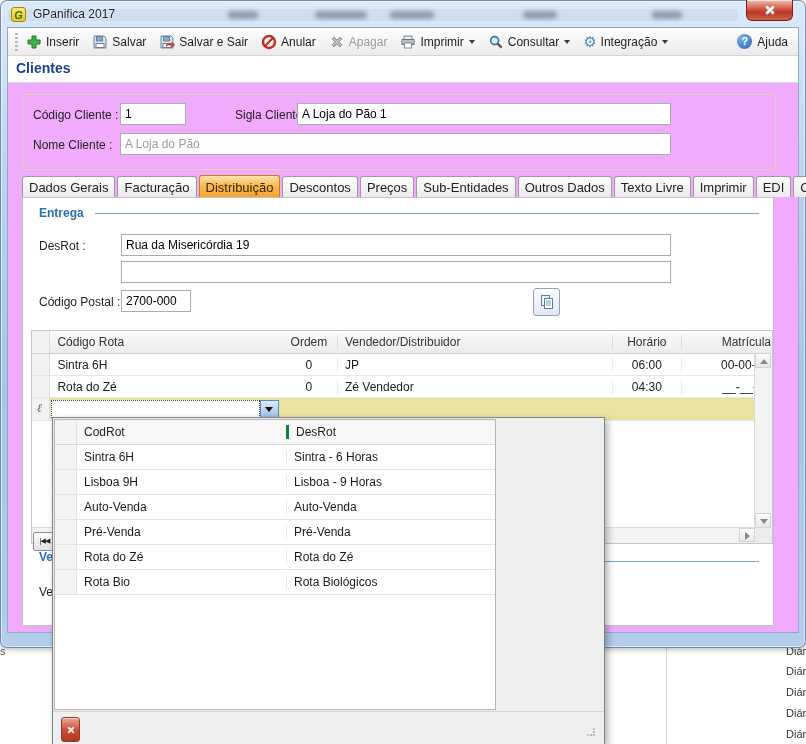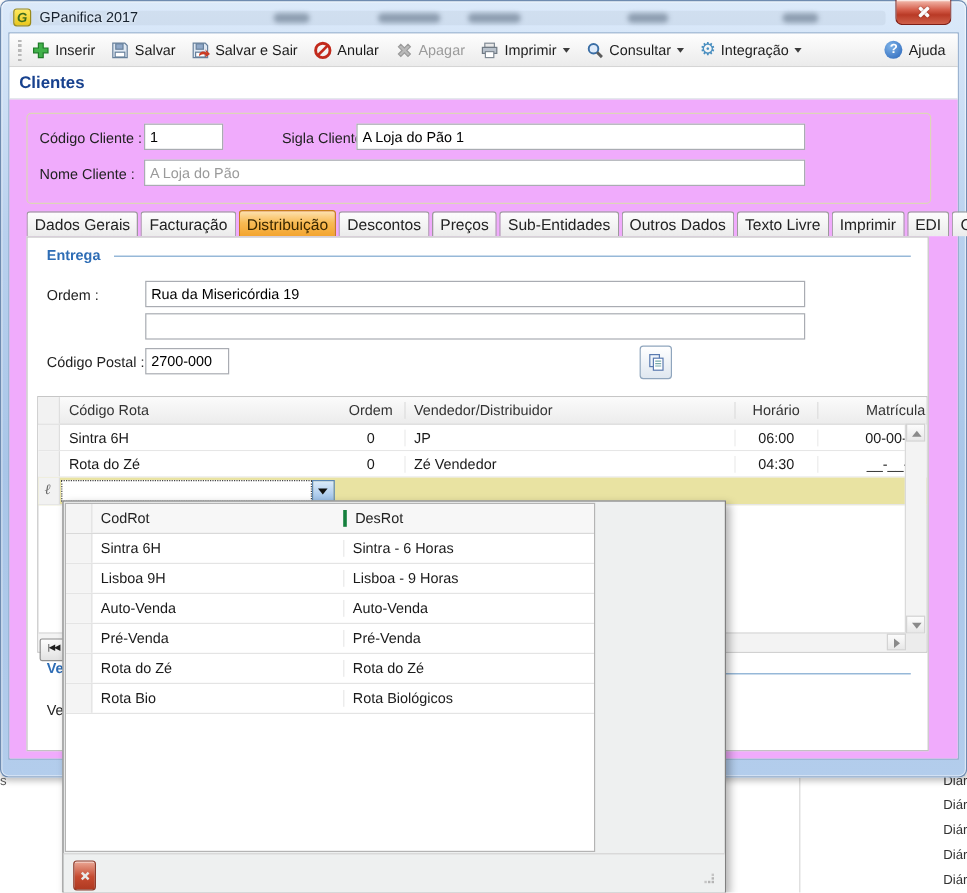--- a/index.html
+++ b/index.html
@@ -272,21 +272,21 @@
           <div class="tab">Imprimir</div>
           <div class="tab">EDI</div>
           <div class="tab">Contactos</div>
         </div>
 
         <div class="abs tabpanel">
 
           <div class="abs section-title" style="left:16px;top:8px;">Entrega</div>
           <div class="abs section-line" style="left:72px;top:15px;width:664px;"></div>
 
-          <div class="abs lbl" style="left:16px;top:41px;">Ordem :</div>
+          <div class="abs lbl" style="left:16px;top:41px;">DesRot :</div>
           <input class="txt" style="left: 98px; top: 36px; width: 540px;" readonly="" value="Rua da Misericórdia 19">
           <input class="txt" style="left: 98px; top: 63px; width: 540px;" readonly="" value="">
 
           <div class="abs lbl" style="left:16px;top:97px;">Código Postal :</div>
           <input class="txt" style="left: 98px; top: 92px; width: 60px;" readonly="" value="2700-000">
           <div class="abs copy-btn">
             <svg width="16" height="16" viewBox="0 0 16 16">
                 <rect x="2.5" y="1.5" width="8" height="10" fill="#eef4fb" stroke="#5a7ab0"></rect>
                 <rect x="5.5" y="4.5" width="8" height="10" fill="#fff" stroke="#5a7ab0"></rect>
                 <line x1="7" y1="7" x2="12" y2="7" stroke="#7aa" stroke-width="1"></line>

